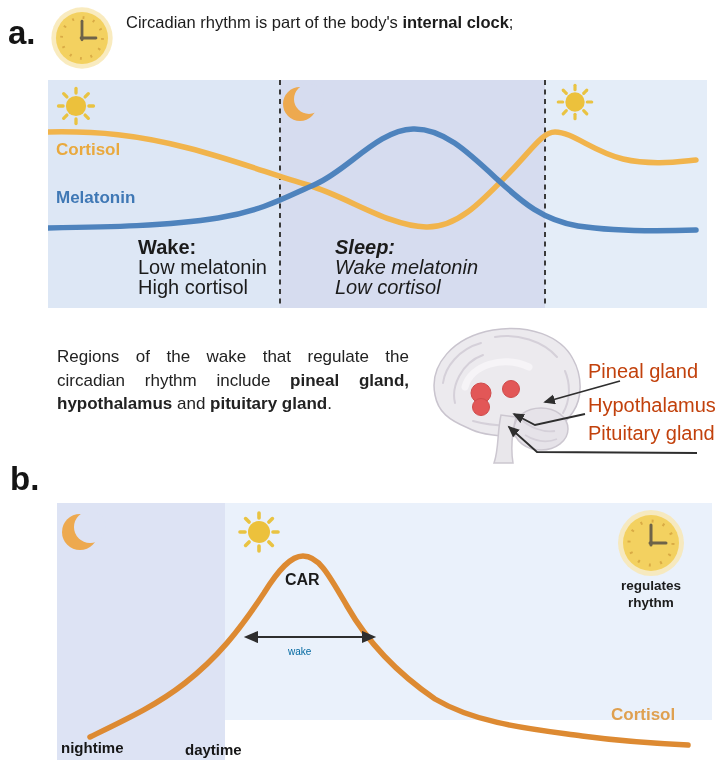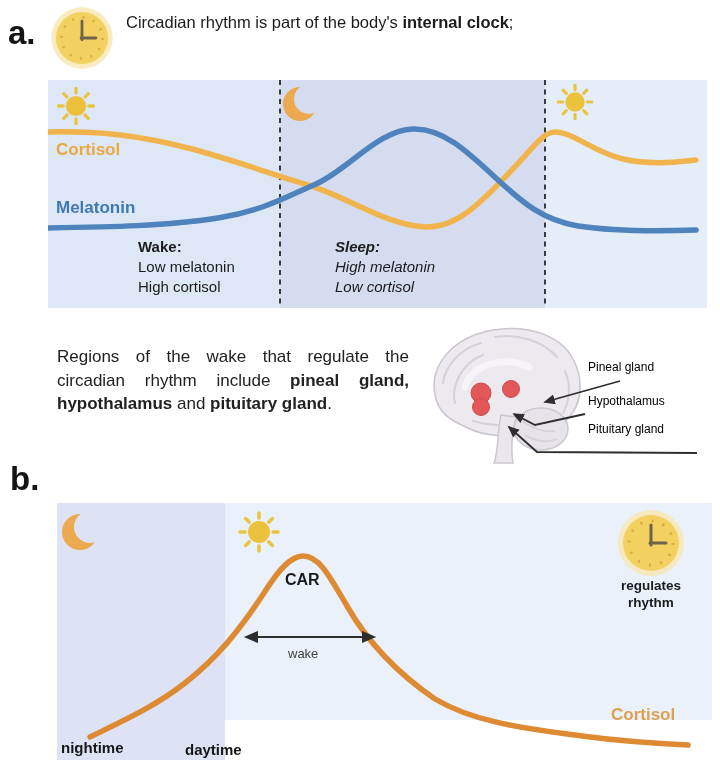--- a/index.html
+++ b/index.html
@@ -2,28 +2,28 @@
 <html><head>
 <meta charset="utf-8">
 <style>
   html,body{margin:0;padding:0;background:#fff;}
   .page{position:relative;width:720px;height:769px;background:#ffffff;overflow:hidden;
         font-family:"Liberation Sans",sans-serif;color:#1d1d1d;}
   .abs{position:absolute;}
   .panel-label{position:absolute;font-size:33px;font-weight:bold;color:#141414;}
   .caption{position:absolute;font-size:16.5px;line-height:22px;color:#1c1c1c;}
   .hlabel{position:absolute;font-size:17px;font-weight:bold;}
-  .wsblock{position:absolute;font-size:15px;line-height:20px;color:#1b1b1b;}
+  .wsblock{position:absolute;font-size:20px;line-height:20px;color:#1b1b1b;}
   .wsblock .t{font-weight:bold;}
   .para{position:absolute;font-size:17px;line-height:23.5px;color:#222;text-align:justify;}
-  .blabel{position:absolute;font-size:12px;color:#000000;white-space:nowrap;}
+  .blabel{position:absolute;font-size:20px;color:#c2410c;white-space:nowrap;}
   .bigchart-bg{position:absolute;top:0;height:228px;}
   .txt-bold{font-weight:bold;}
   .car{position:absolute;font-size:16px;font-weight:bold;color:#1b1b1b;}
-  .wakearrow-label{position:absolute;font-size:13px;color:#404040;}
+  .wakearrow-label{position:absolute;font-size:10px;color:#0369a1;}
   .timelabel{position:absolute;font-size:15px;font-weight:bold;color:#161616;}
   .cortb{position:absolute;font-size:17px;font-weight:bold;color:#dfa050;}
   .clockcap{position:absolute;font-size:13.5px;font-weight:bold;color:#1b1b1b;
             text-align:center;line-height:17px;}
 </style>
 </head>
 <body>
 
 <div class="page">
 
@@ -80,30 +80,30 @@
       <g>
         <circle cx="252" cy="24" r="17" fill="#eda94f"></circle>
         <circle cx="261" cy="19" r="15" fill="#d6dcef"></circle>
       </g>
       <use href="#sun" transform="translate(527,22) scale(0.88)"></use>
       <path d="M0,52 C50,51 90,55 140,68 C190,81 225,95 260,105 C300,117 340,146 378,147 C410,148 435,120 462,92 C485,68 495,52 507,52 C525,52 545,72 575,79 C605,86 635,81 648,80" fill="none" stroke="#f1b44c" stroke-width="5.5" stroke-linecap="round"></path>
       <path d="M0,148 C60,147 120,146 170,138 C215,131 240,116 268,104 C300,90 330,50 365,49 C395,48 420,72 450,100 C475,123 495,140 530,146 C570,152 620,151 648,150" fill="none" stroke="#4e83bd" stroke-width="5.5" stroke-linecap="round"></path>
     </svg>
 
     <div class="hlabel" style="left:8px;top:60px;color:#e9a93e;">Cortisol</div>
-    <div class="hlabel" style="left:8px;top:118px;color:#3f78b5;">Melatonin</div>
+    <div class="hlabel" style="left:8px;top:108px;color:#3f78b5;">Melatonin</div>
 
     <div class="wsblock" style="left:90px;top:157px;">
       <div class="t">Wake:</div>
       <div>Low melatonin</div>
       <div>High cortisol</div>
     </div>
     <div class="wsblock" style="left:287px;top:157px;font-style:italic;">
       <div class="t">Sleep:</div>
-      <div>High melatonin</div>
+      <div>Wake melatonin</div>
       <div>Low cortisol</div>
     </div>
   </div>
 
   <div class="para" style="left:57px;top:345px;width:352px;"><span>Regions of the wake that regulate the circadian rhythm include </span><span class="txt-bold">pineal gland, hypothalamus</span><span> and </span><span class="txt-bold">pituitary gland</span><span>.</span></div>
 
   <svg class="abs" style="left:425px;top:323px;" width="295" height="146">
     <g>
       <path d="M10,72 C4,42 28,14 68,7 C104,1 136,13 148,36 C158,54 157,76 148,89 C139,103 124,112 106,113 C86,114 58,113 43,105 C24,97 13,89 10,72 Z" fill="#eceaee" stroke="#c9c4ce" stroke-width="1.5"></path>
       <path d="M18,60 C20,44 34,26 56,20 M30,80 C26,64 36,40 58,32 M70,14 C92,10 118,18 132,34 M140,48 C146,62 145,78 138,90 M48,98 C70,104 96,104 114,98" fill="none" stroke="#d5d0d9" stroke-width="2" stroke-linecap="round"></path>

